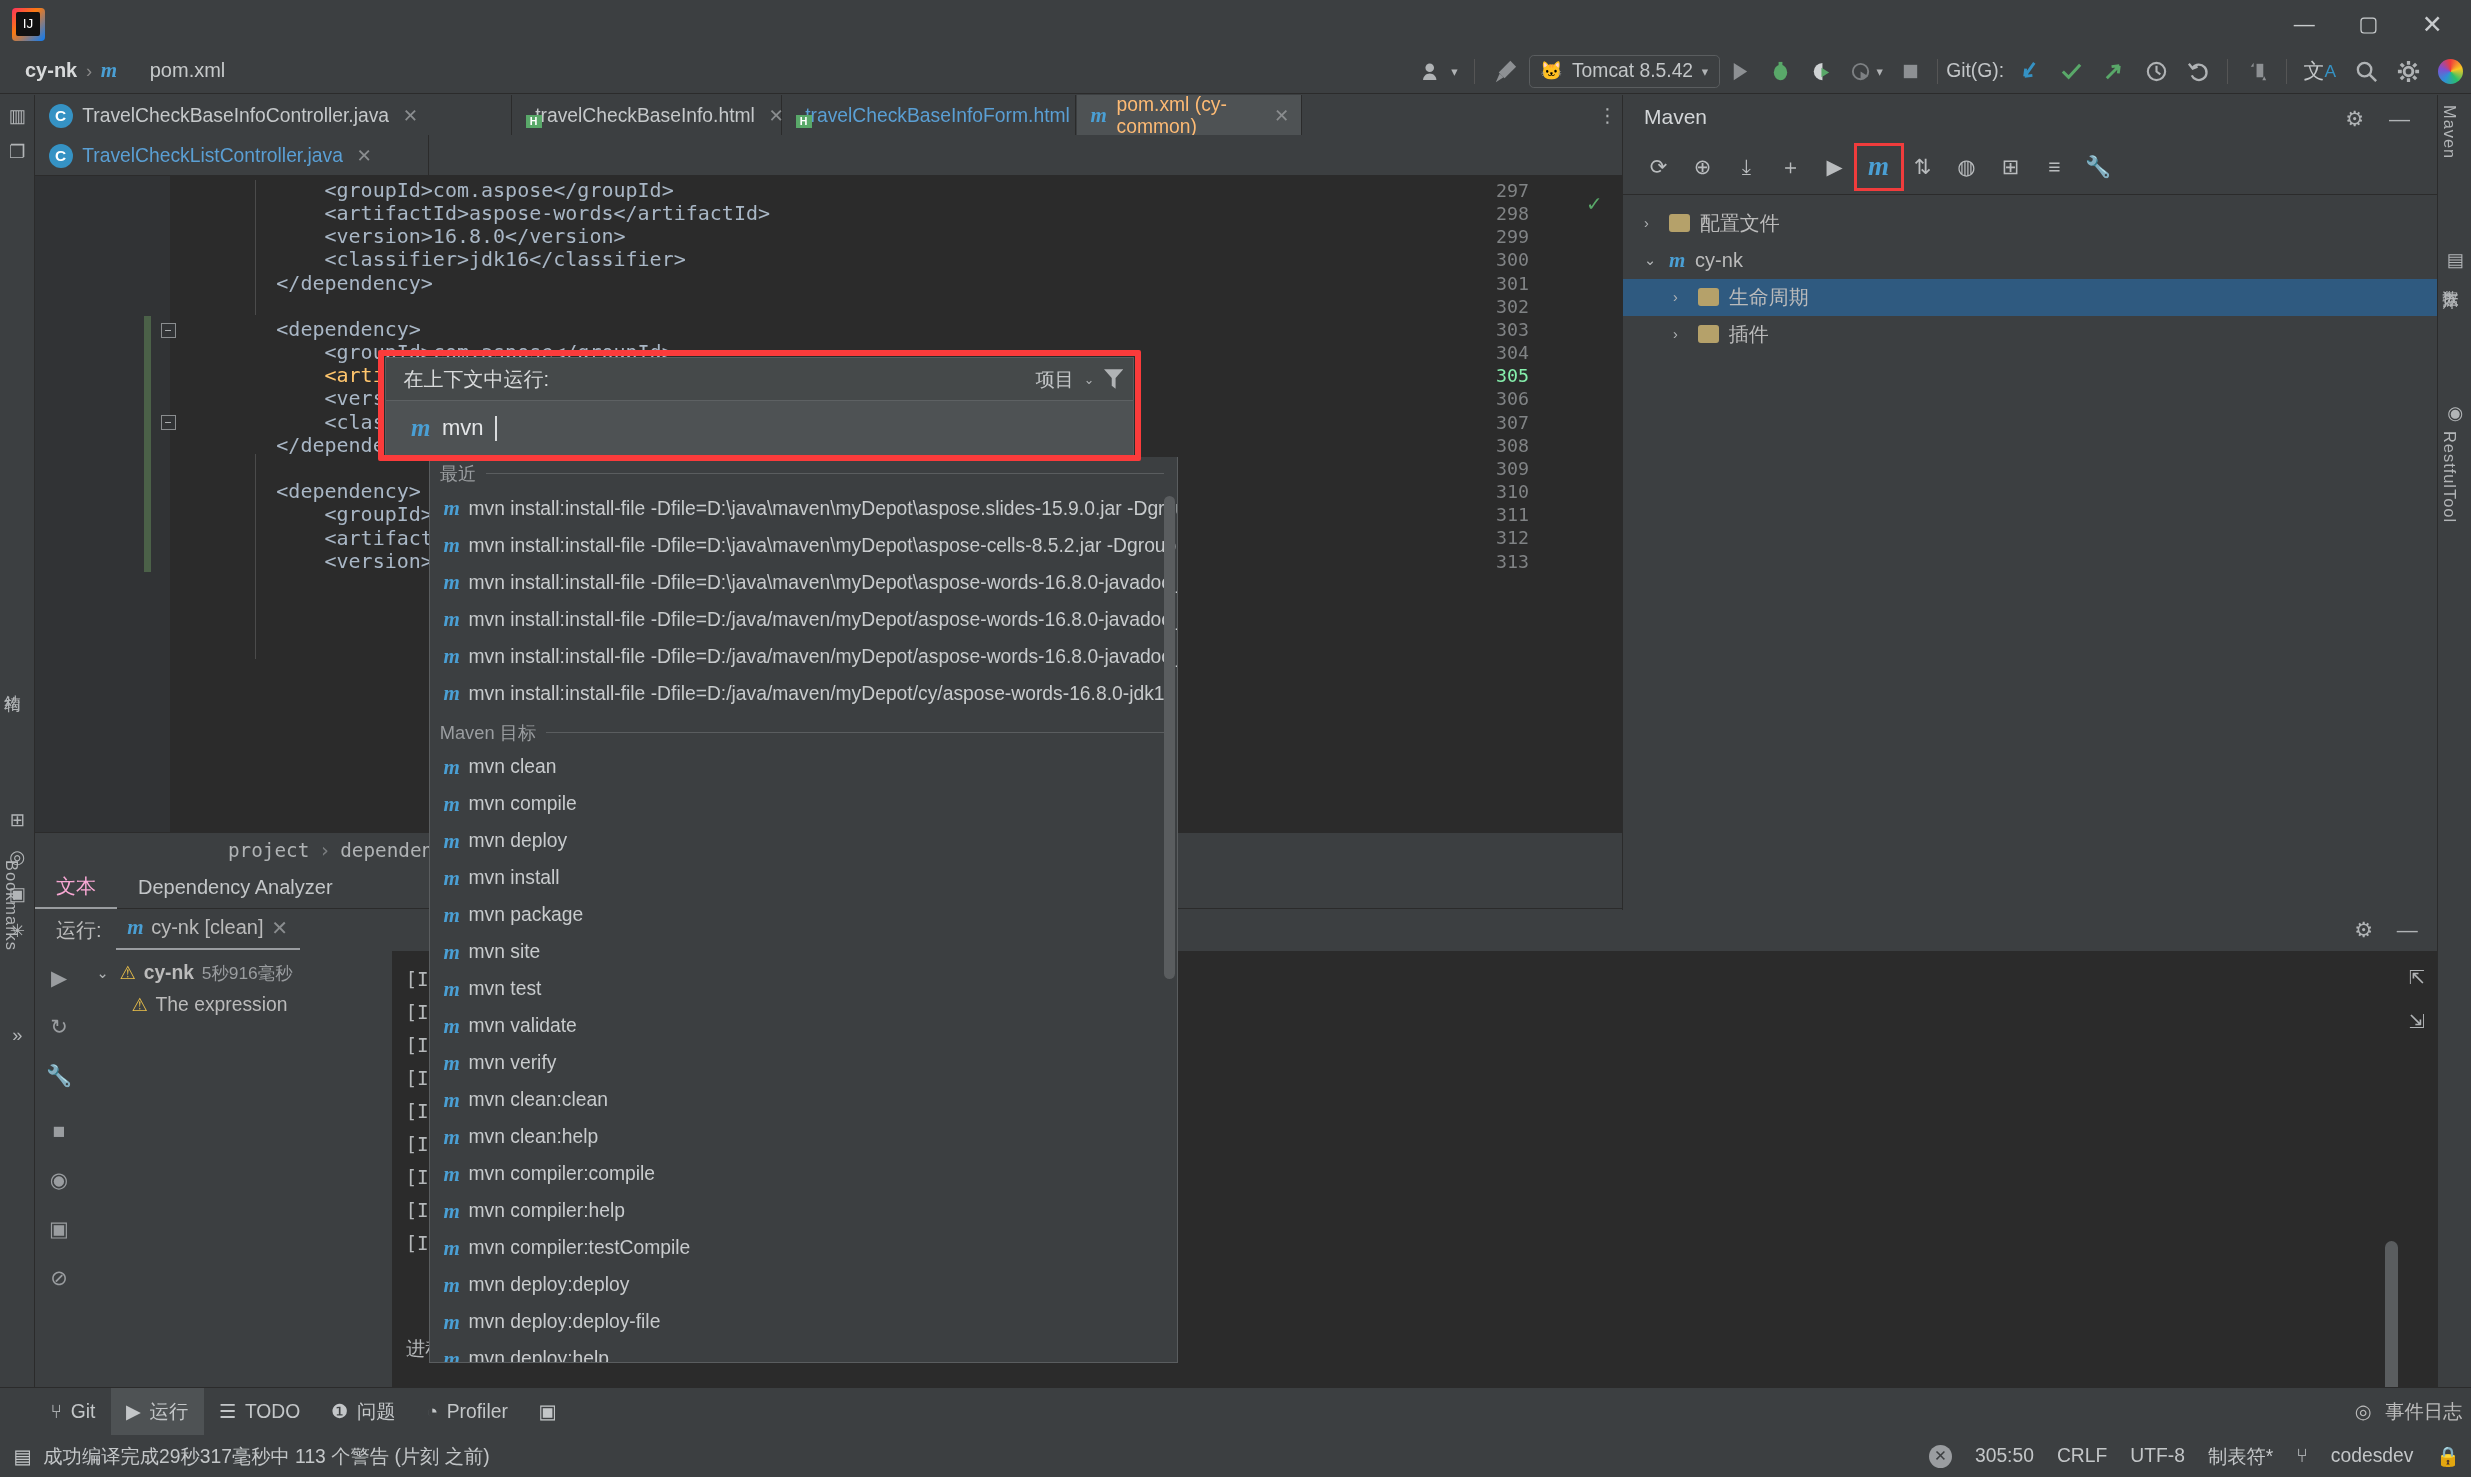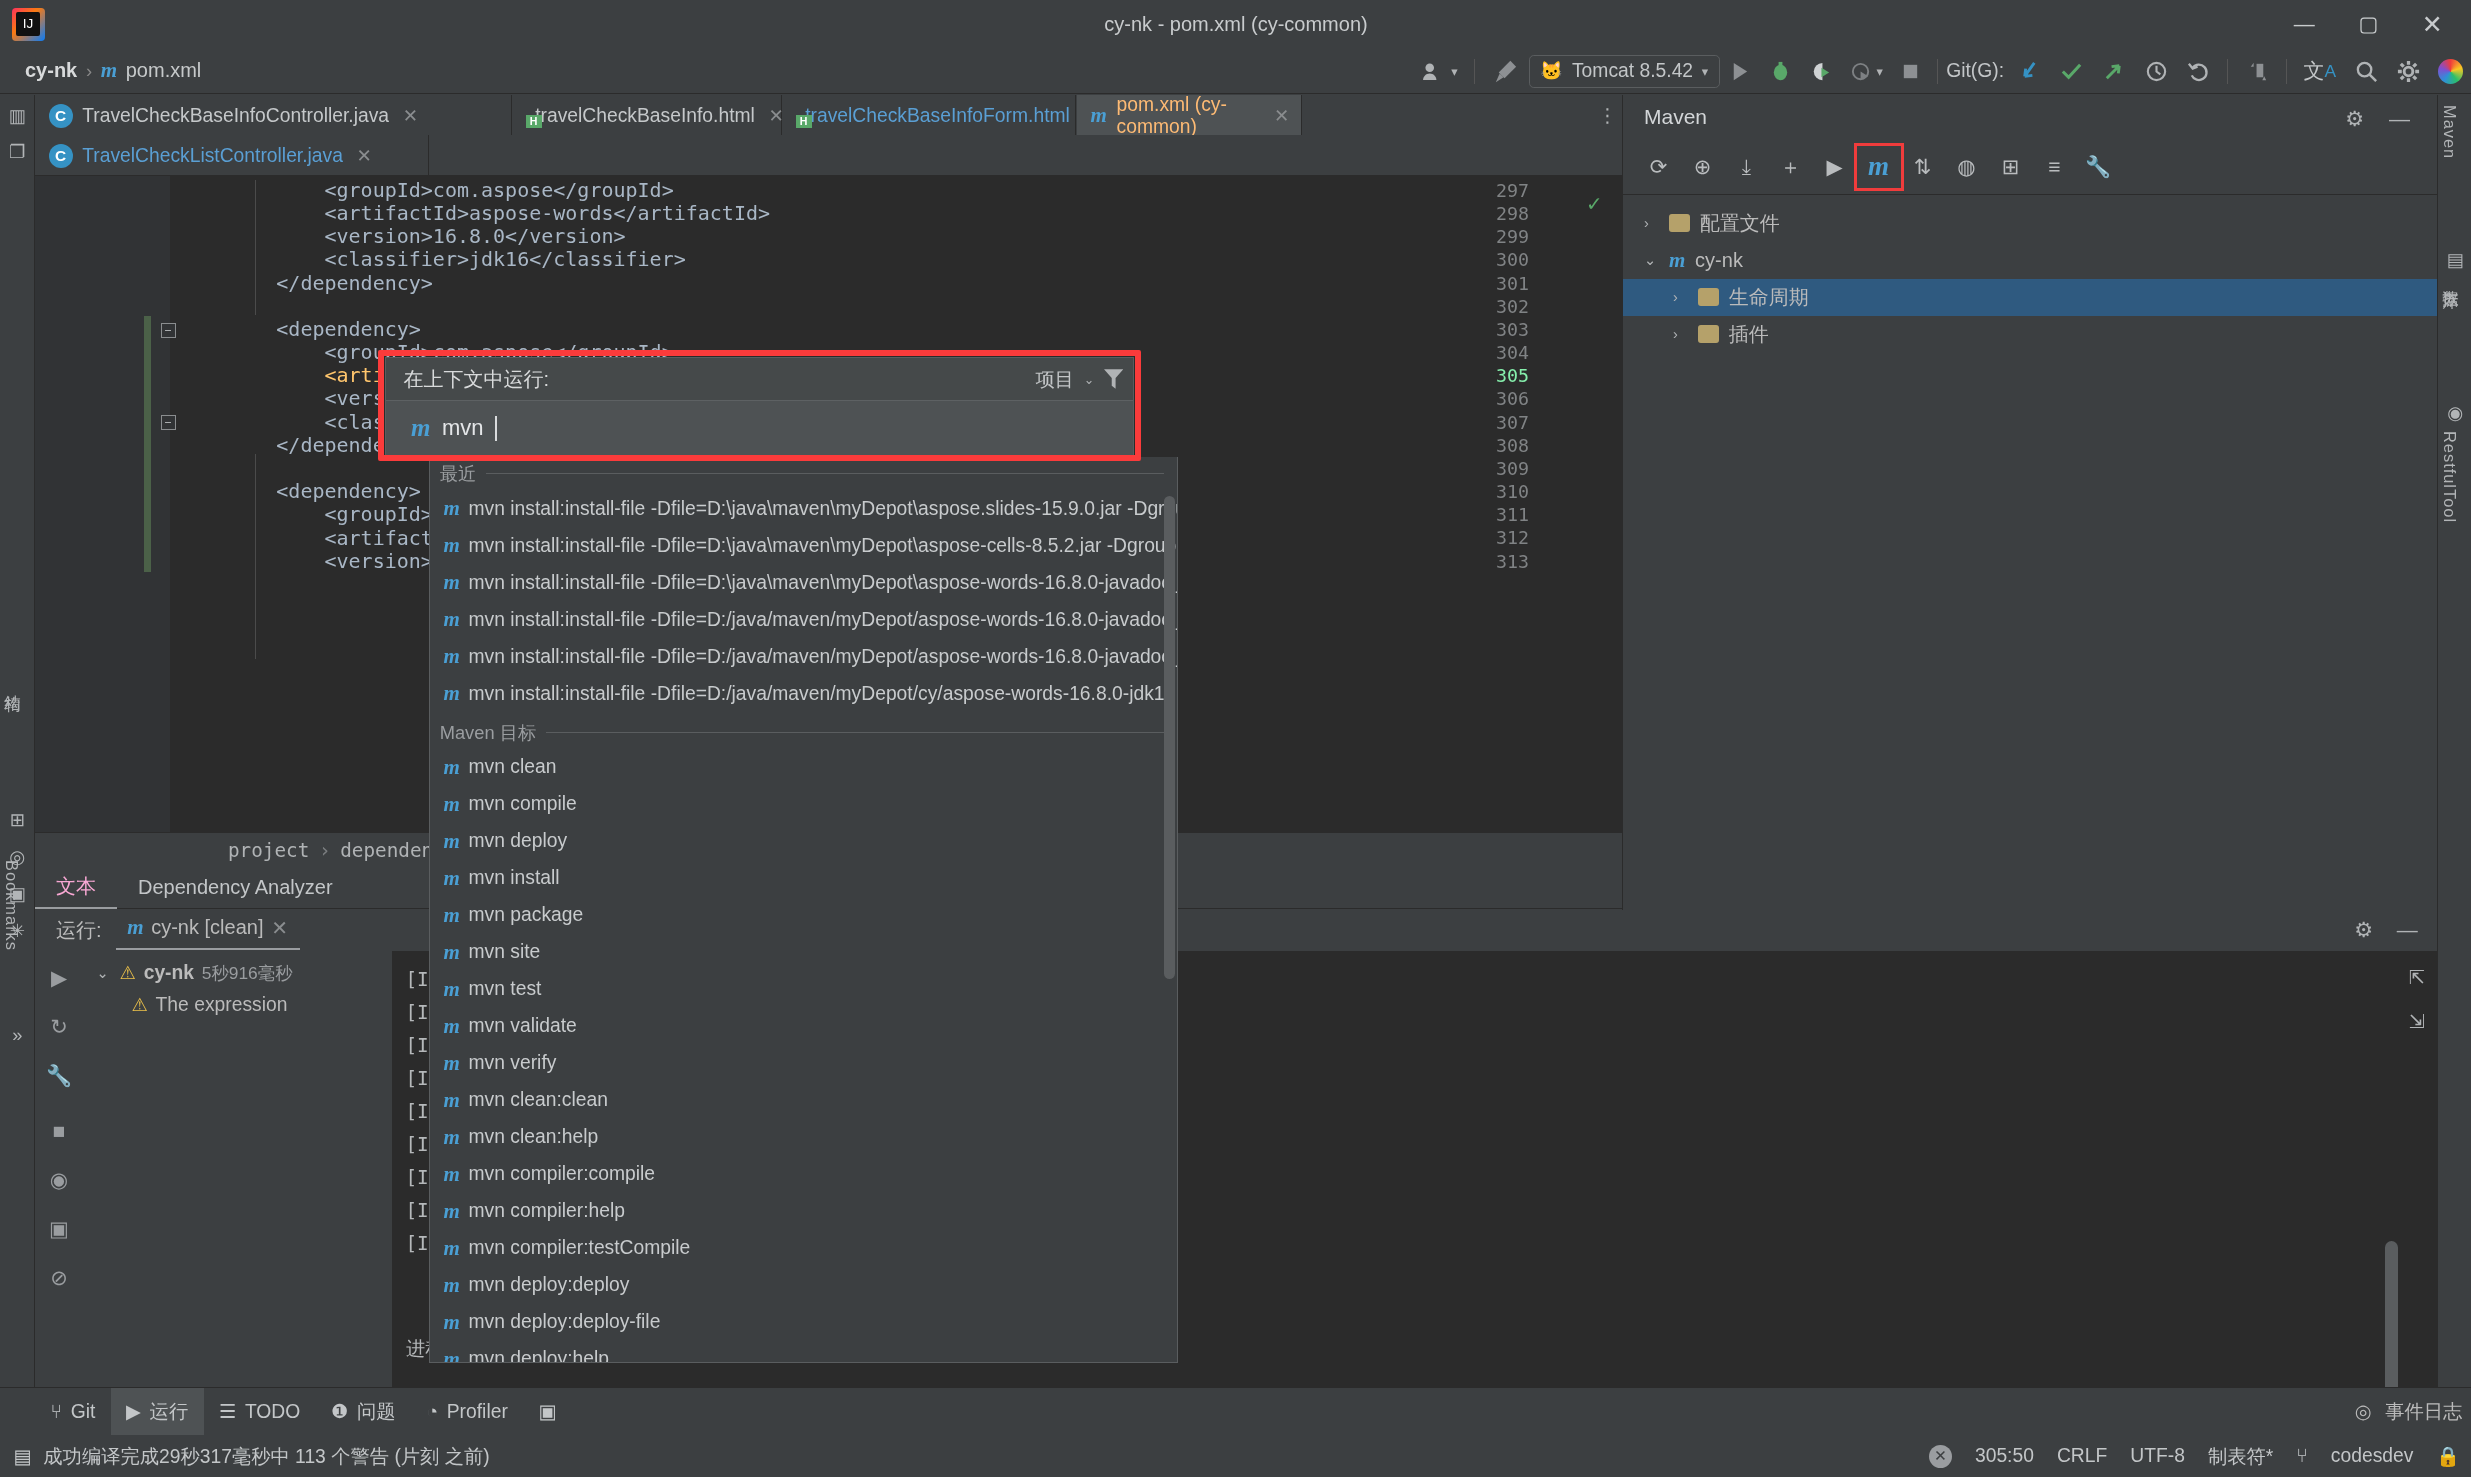--- a/index.html
+++ b/index.html
@@ -23,21 +23,21 @@
      font-size:21px; color:#c8cbcd; }
   .wbtn.cl{ font-size:25px; }
 
   
   .navbar{ position:absolute; left:0; top:48px; width:2472px; height:46px; background:#3c3f41;
      border-bottom:1px solid #2b2b2b; display:flex; align-items:center; }
   .crumbs{ display:flex; align-items:center; gap:8.7px; margin-left:25px; font-size:20px; }
   .crumbs .b1{ color:#d8dadb; font-weight:bold; }
   .crumbs .sep{ color:#888; font-size:18.3px; }
   .mvn-ico{ color:#4a9fd4; font-style:italic; font-weight:bold; font-size:21px; font-family:"Liberation Serif",serif;}
-  .crumbs .b2{ color:#c6c9ca; }
+  .crumbs .b2{ color:#c6c9ca;margin-left:24px; }
   .tbright{ position:absolute; right:0; top:0; height:46px; display:flex; align-items:center; gap:0; }
   .tbitem{ display:flex; align-items:center; justify-content:center; height:46px; padding:0 8.7px; }
   .vsep{ width:1px; height:25px; background:#555; margin:0 7.7px; }
   .runcfg{ display:flex; align-items:center; gap:8.7px; border:1px solid #5a5d5f; border-radius:4.8px;
      padding:3.9px 10.6px; height:33px; font-size:19.3px; color:#c3c6c8; }
   .cat{ font-size:18.3px; }
   .caret{ font-size:12.6px; color:#b0b3b5; }
   .gl{ font-size:19.3px; color:#c3c6c8; margin-right:3.9px; }
 
   
@@ -174,21 +174,20 @@
   .rainbow{ width:25px;height:25px;border-radius:50%;
      background:conic-gradient(#f03c3c,#f9c823,#2bbf6a,#2f90d8,#7f4fd0,#f03c3c); }
 </style>
 </head>
 <body>
 
 <div id="root">
 
   <div class="titlebar">
     <div class="ij-logo"></div>
-    <div class="wintitle">cy-nk - pom.xml (cy-common)</div>
     <div class="wbtns">
       <div class="wbtn">—</div>
       <div class="wbtn">▢</div>
       <div class="wbtn cl">✕</div>
     </div>
   </div>
 
   <div class="navbar">
     <div class="crumbs">
       <span class="b1">cy-nk</span>

